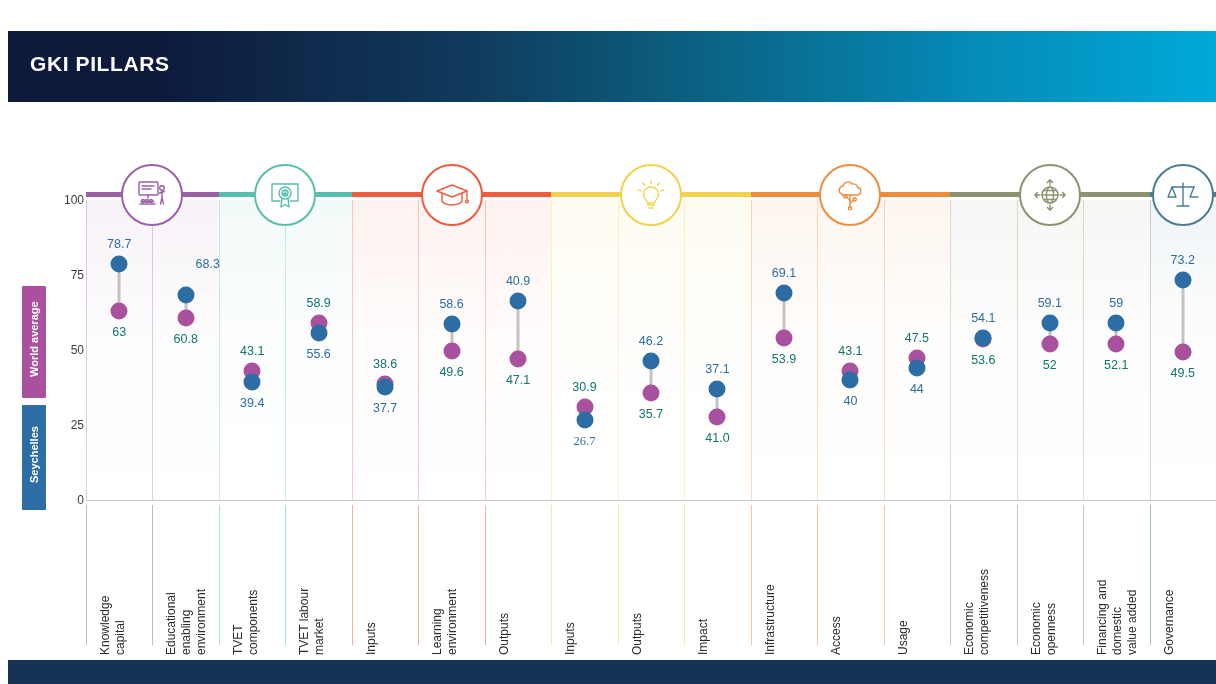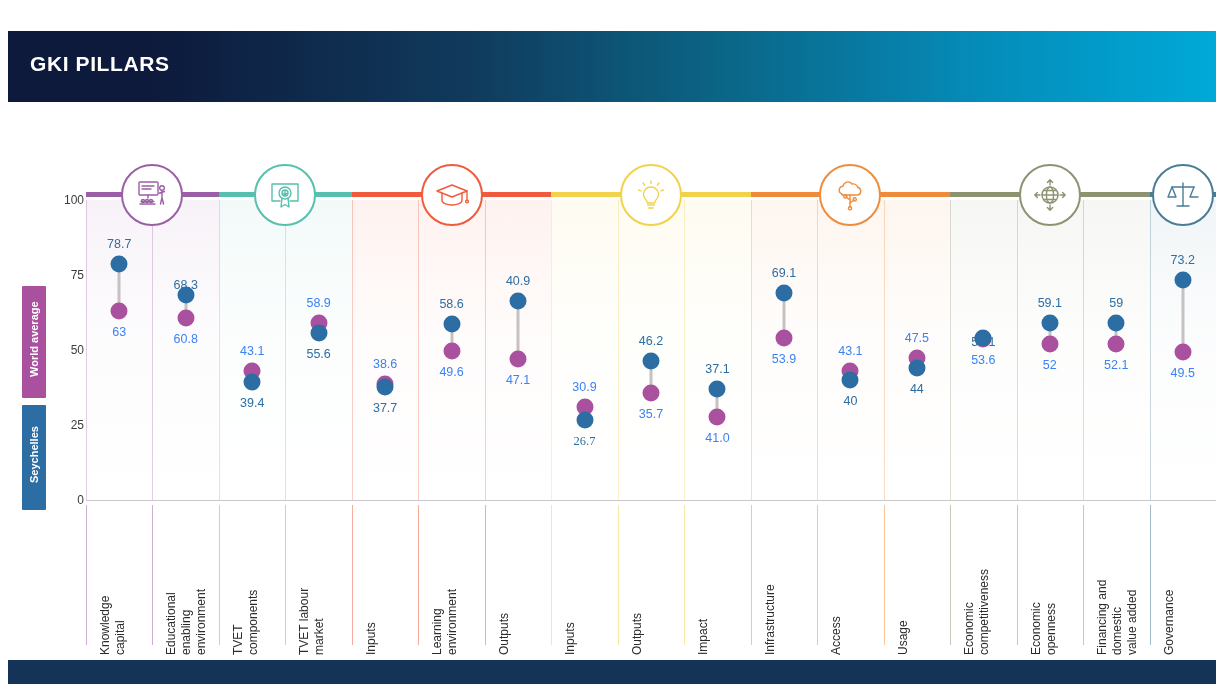--- a/index.html
+++ b/index.html
@@ -95,21 +95,21 @@
     background: #c6c2c2;
     transform: translateX(-50%);
   }
   .vlabel {
     position: absolute;
     font-size: 12.5px;
     transform: translate(-50%, -50%);
     white-space: nowrap;
   }
   .vlabel.sey { color: #2c6ea4; }
-  .vlabel.wld { color: #3b82f6; }
+  .vlabel.wld { color: #0f766e; }
 
   
   .legend-chip {
     position: absolute;
     width: 24px;
     border-radius: 1px;
     color: #fff;
     font-size: 11px;
     font-weight: bold;
   }
@@ -219,21 +219,21 @@
       <div class="gridline" style="left: 997.059px; background: rgb(141, 147, 112); opacity: 0.3;"></div>
       <div class="gridline" style="left: 1063.53px; background: rgb(74, 124, 149); opacity: 0.3;"></div>
       <div class="connector" style="left: 33.2353px; top: 63.9px; height: 47.1px;"></div>
       <div class="dot wld" style="left: 33.2353px; top: 111px;"></div>
       <div class="dot sey" style="left: 33.2353px; top: 63.9px;"></div>
       <div class="vlabel sey" style="left: 33.2353px; top: 43.9px;">78.7</div>
       <div class="vlabel wld" style="left: 33.2353px; top: 132px;">63</div>
       <div class="connector" style="left: 99.7059px; top: 95.1px; height: 22.5px;"></div>
       <div class="dot wld" style="left: 99.7059px; top: 117.6px;"></div>
       <div class="dot sey" style="left: 99.7059px; top: 95.1px;"></div>
-      <div class="vlabel sey" style="left: 99.7059px; top: 85px;">68.3</div>
+      <div class="vlabel sey" style="left: 99.7059px; top: 64px; padding-left: 44px;">68.3</div>
       <div class="vlabel wld" style="left: 99.7059px; top: 138.6px;">60.8</div>
       <div class="dot wld" style="left: 166.176px; top: 170.7px;"></div>
       <div class="dot sey" style="left: 166.176px; top: 181.8px;"></div>
       <div class="vlabel sey" style="left: 166.176px; top: 202.8px;">39.4</div>
       <div class="vlabel wld" style="left: 166.176px; top: 150.7px;">43.1</div>
       <div class="dot wld" style="left: 232.647px; top: 123.3px;"></div>
       <div class="dot sey" style="left: 232.647px; top: 133.2px;"></div>
       <div class="vlabel sey" style="left: 232.647px; top: 154.2px;">55.6</div>
       <div class="vlabel wld" style="left: 232.647px; top: 103.3px;">58.9</div>
       <div class="dot wld" style="left: 299.118px; top: 184.2px;"></div>
@@ -272,21 +272,21 @@
       <div class="dot wld" style="left: 764.412px; top: 170.7px;"></div>
       <div class="dot sey" style="left: 764.412px; top: 180px;"></div>
       <div class="vlabel sey" style="left: 764.412px; top: 201px;">40</div>
       <div class="vlabel wld" style="left: 764.412px; top: 150.7px;">43.1</div>
       <div class="dot wld" style="left: 830.882px; top: 157.5px;"></div>
       <div class="dot sey" style="left: 830.882px; top: 168px;"></div>
       <div class="vlabel sey" style="left: 830.882px; top: 189px;">44</div>
       <div class="vlabel wld" style="left: 830.882px; top: 137.5px;">47.5</div>
       <div class="dot wld" style="left: 897.353px; top: 139.2px;"></div>
       <div class="dot sey" style="left: 897.353px; top: 137.7px;"></div>
-      <div class="vlabel sey" style="left: 897.353px; top: 117.7px; margin-top: 24px;">54.1</div>
+      <div class="vlabel sey" style="left: 897.353px; top: 117.7px;">54.1</div>
       <div class="vlabel wld" style="left: 897.353px; top: 160.2px;">53.6</div>
       <div class="connector" style="left: 963.824px; top: 122.7px; height: 21.3px;"></div>
       <div class="dot wld" style="left: 963.824px; top: 144px;"></div>
       <div class="dot sey" style="left: 963.824px; top: 122.7px;"></div>
       <div class="vlabel sey" style="left: 963.824px; top: 102.7px;">59.1</div>
       <div class="vlabel wld" style="left: 963.824px; top: 165px;">52</div>
       <div class="connector" style="left: 1030.29px; top: 123px; height: 20.7px;"></div>
       <div class="dot wld" style="left: 1030.29px; top: 143.7px;"></div>
       <div class="dot sey" style="left: 1030.29px; top: 123px;"></div>
       <div class="vlabel sey" style="left: 1030.29px; top: 103px;">59</div>

